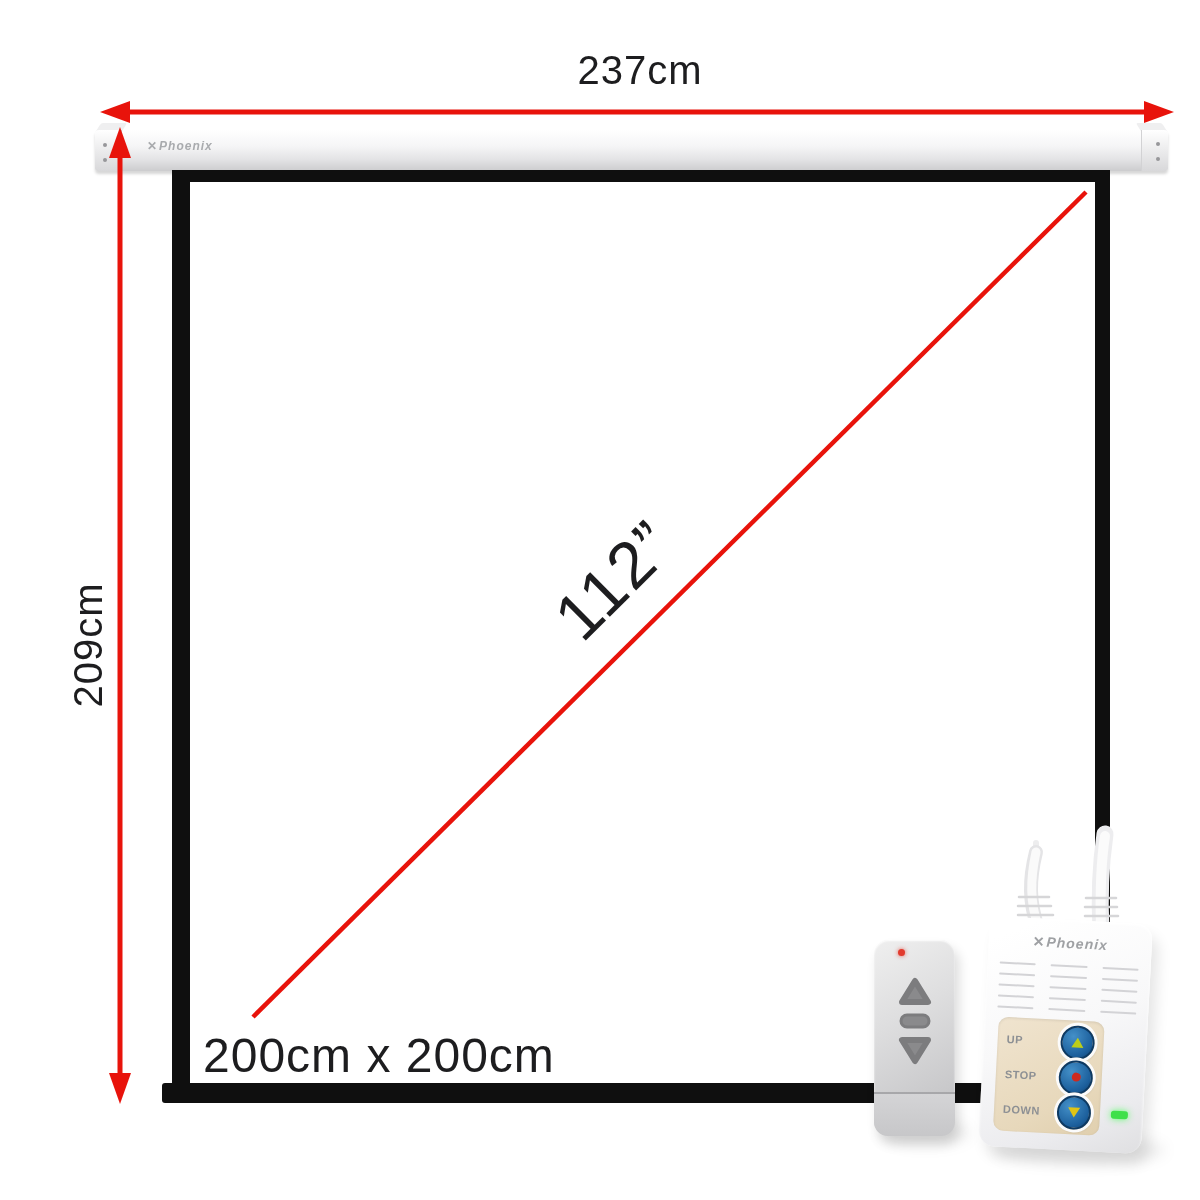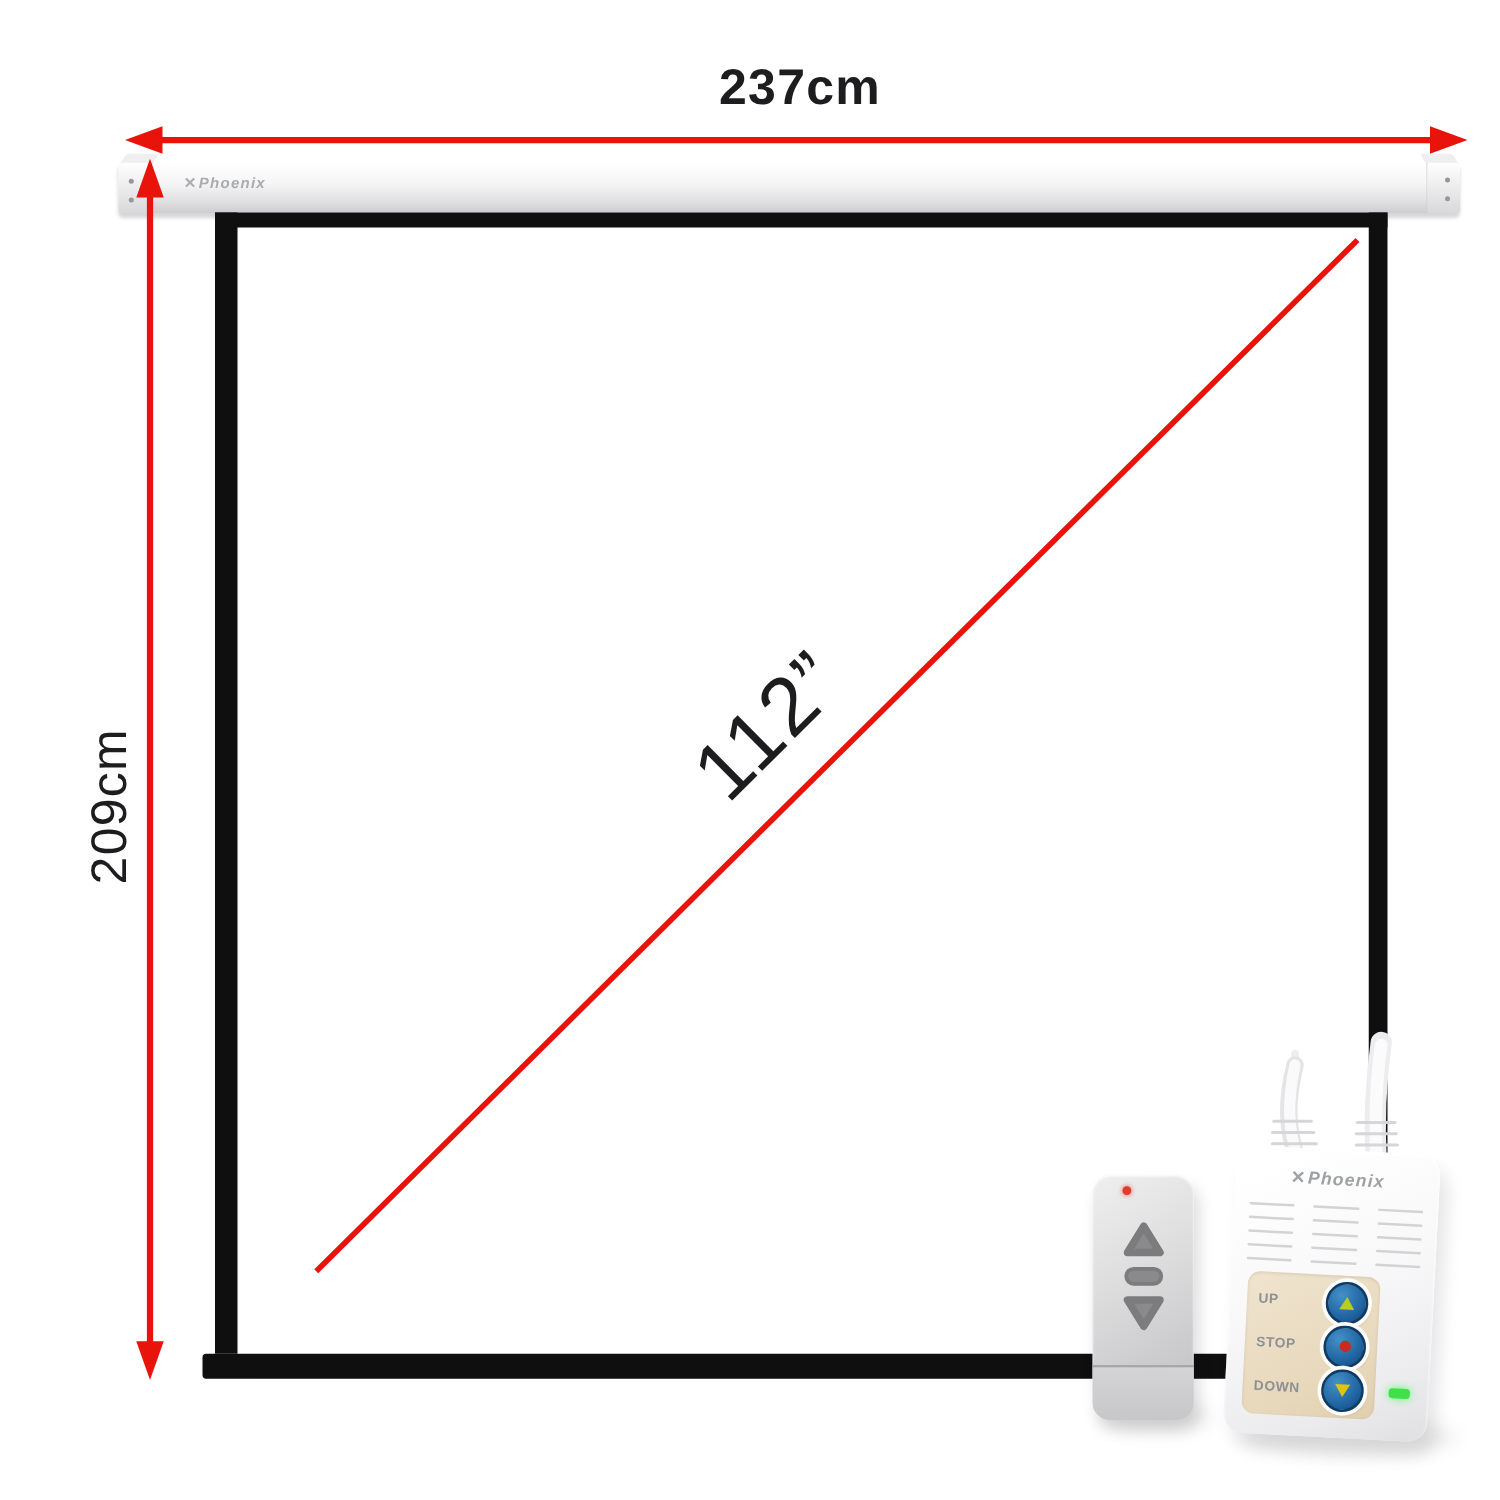--- a/index.html
+++ b/index.html
@@ -35,21 +35,21 @@
     position:absolute;left:162px;top:1083px;width:950px;height:20px;border-radius:3px;
     background:var(--frame-black,#0f0f0f);z-index:3;
   }
   
   svg.annot{position:absolute;left:0;top:0;z-index:4;}
   .red-stroke{stroke:var(--accent-red,#e8130b);}
   .red-fill{fill:var(--accent-red,#e8130b);}
   svg.cables{position:absolute;left:0;top:0;z-index:5;}
   
   .lbl{position:absolute;white-space:nowrap;color:#1d1d1f;z-index:4;}
-  .lbl.width{left:640px;top:48px;transform:translateX(-50%);font-size:40px;font-weight:700;letter-spacing:1px;}
+  .lbl.width{left:640px;top:48px;transform:translateX(-50%);font-size:40px;font-weight:400;letter-spacing:1px;}
   .lbl.height{left:88px;top:645px;transform:translate(-50%,-50%) rotate(-90deg);font-size:40px;font-weight:500;letter-spacing:1px;}
   .lbl.diag{left:614px;top:580px;transform:translate(-50%,-50%) rotate(-44.8deg);font-size:66px;font-weight:500;letter-spacing:2px;}
   .lbl.size{left:203px;top:1028px;font-size:48px;font-weight:500;letter-spacing:1px;}
   
   .remote{
     position:absolute;left:874px;top:940px;width:81px;height:196px;border-radius:15px;z-index:6;
     background:linear-gradient(150deg,#efefef 0%,#dededf 38%,#c9c9cb 78%,#bdbdbf 100%);
     box-shadow:4px 8px 12px rgba(0,0,0,.14), inset 0 1px 2px #ffffff;
   }
   .remote-lower{position:absolute;left:0;right:0;top:152px;bottom:0;border-radius:0 0 14px 14px;
@@ -125,20 +125,21 @@
       <line class="red-stroke" x1="120" y1="150" x2="120" y2="1082" stroke-width="5"></line>
       <polygon class="red-fill" points="120,127 109,158 131,158"></polygon>
       <polygon class="red-fill" points="120,1104 109,1073 131,1073"></polygon>
     </g>
     <line class="red-stroke" x1="253" y1="1017" x2="1086" y2="192" stroke-width="4.5"></line>
   </svg>
 
   <div class="lbl width">237cm</div>
   <div class="lbl height">209cm</div>
   <div class="lbl diag">112”</div>
+  <div class="lbl size">200cm x 200cm</div>
 
   <div class="dev-shadow" style="left:880px;top:1120px;width:90px;height:26px;"></div>
   <div class="dev-shadow" style="left:995px;top:1135px;width:170px;height:30px;"></div>
 
   <svg class="cables" width="1200" height="1200">
     <g>
       <line x1="1036" y1="843" x2="1036" y2="856" stroke="#ededee" stroke-width="6" stroke-linecap="round"></line>
       <path d="M1036 852 C1029 880, 1029 902, 1038 928" fill="none" stroke="#e4e4e6" stroke-width="14" stroke-linecap="round"></path>
       <path d="M1036 852 C1030 880, 1030 902, 1038 926" fill="none" stroke="#fafafa" stroke-width="9" stroke-linecap="round"></path>
       <line x1="1019" y1="897" x2="1049" y2="897" stroke="#d6d6d8" stroke-width="2.5" stroke-linecap="round"></line>

